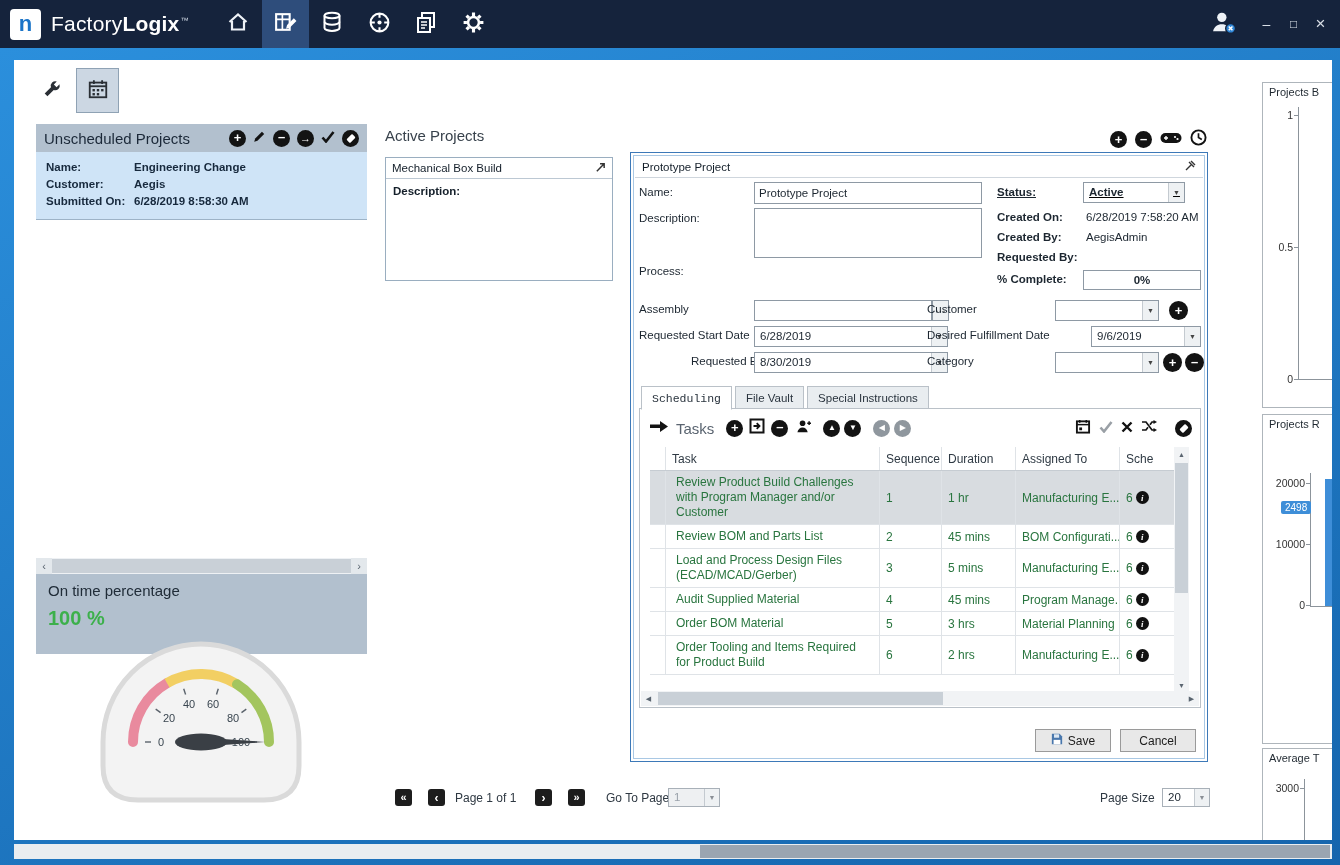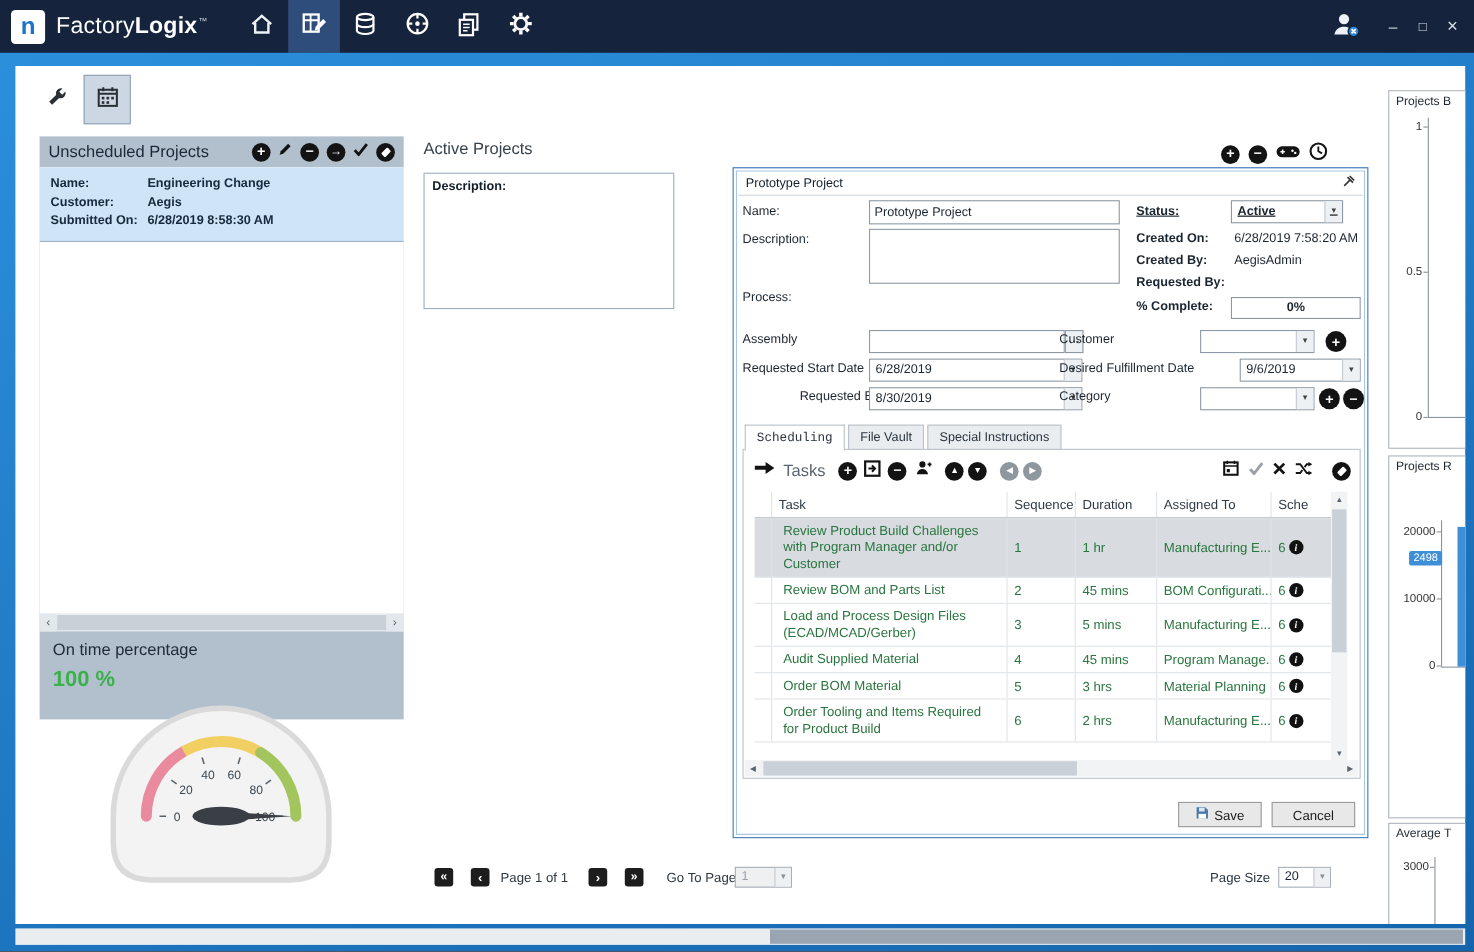--- a/index.html
+++ b/index.html
@@ -69,21 +69,21 @@
 
   
   .ap-title {position:absolute; left:371px; top:67px; font-size:15px; color:#38424c;}
   .ap-toolbar {position:absolute; left:1096px; top:69px; display:flex; gap:8px; align-items:center;}
   .mech-card {position:absolute; left:371px; top:97px; width:228px; height:124px; border:1px solid #9aaec0; background:#fff;}
   .mc-header {height:21px; border-bottom:1px solid #bcc8d3; display:flex; align-items:center; padding:0 6px;}
   .mc-title {flex:1; font-size:11.5px; color:#141f2a; white-space:nowrap; overflow:hidden;}
   .mc-body {padding:6px 7px; font-size:11.5px; font-weight:bold; color:#141f2a;}
 
   
-  .dp {position:absolute; left:616px; top:92px; width:578px; height:610px; background:#fff; border:1px solid #3d79b8; box-shadow:inset 0 0 0 2px #fff, inset 0 0 0 3px #a9c8e4;margin-left:36px;}
+  .dp {position:absolute; left:616px; top:92px; width:578px; height:610px; background:#fff; border:1px solid #3d79b8; box-shadow:inset 0 0 0 2px #fff, inset 0 0 0 3px #a9c8e4;}
   .dp-header {position:absolute; left:4px; top:4px; right:4px; height:21px; border-bottom:1px solid #cfd6dd; display:flex; align-items:center; padding:0 7px;}
   .dp-title {flex:1; font-size:11.5px; color:#141f2a;}
   .flabel {position:absolute; font-size:11.5px; color:#1c2630; white-space:nowrap;}
   .flabel.b {font-weight:bold;}
   .fval {position:absolute; font-size:11.5px; color:#1c2630; white-space:nowrap;}
   .fi {position:absolute; border:1px solid #8e99a4; font-size:11.5px; padding:2px 4px; font-family:inherit; color:#1c2630; background:#fff;}
   textarea.fi {resize:none;}
   .combo {position:absolute; border:1px solid #8e99a4; background:#fff; display:flex; height:21px;}
   .combo .cval {flex:1; font-size:11.5px; padding:2.5px 5px; white-space:nowrap; overflow:hidden; color:#1c2630;}
   .combo .cval.b {font-weight:bold;}
@@ -321,20 +321,26 @@
               <circle cx="15" cy="6" r="1.1" fill="#fff"></circle>
               <circle cx="17.5" cy="8" r="1.1" fill="#fff"></circle>
             </svg></span>
         <span><svg width="17" height="17" viewBox="0 0 18 18">
               <circle cx="9" cy="9" r="7.5" fill="none" stroke="#131313" stroke-width="2"></circle>
               <path d="M9 4.5V9l3.5 2" fill="none" stroke="#131313" stroke-width="1.8"></path>
             </svg></span>
       </div>
 
       <div class="mech-card">
+        <div class="mc-header">
+          <div class="mc-title">Mechanical Box Build</div>
+          <span><svg width="11" height="11" viewBox="0 0 12 12">
+                <path d="M2 10L10 2M5.5 2H10v4.5" fill="none" stroke="#333" stroke-width="1.6"></path>
+              </svg></span>
+        </div>
         <div class="mc-body">Description:</div>
       </div>
 
       <div class="dp">
         <div class="dp-header">
           <div class="dp-title">Prototype Project</div>
           <span><svg width="12" height="12" viewBox="0 0 12 12">
                 <path d="M2 10L7 5M5 2l5 5M7 1l4 4M4.5 7.5L2 10" stroke="#333" stroke-width="1.4" fill="none"></path>
               </svg></span>
         </div>

